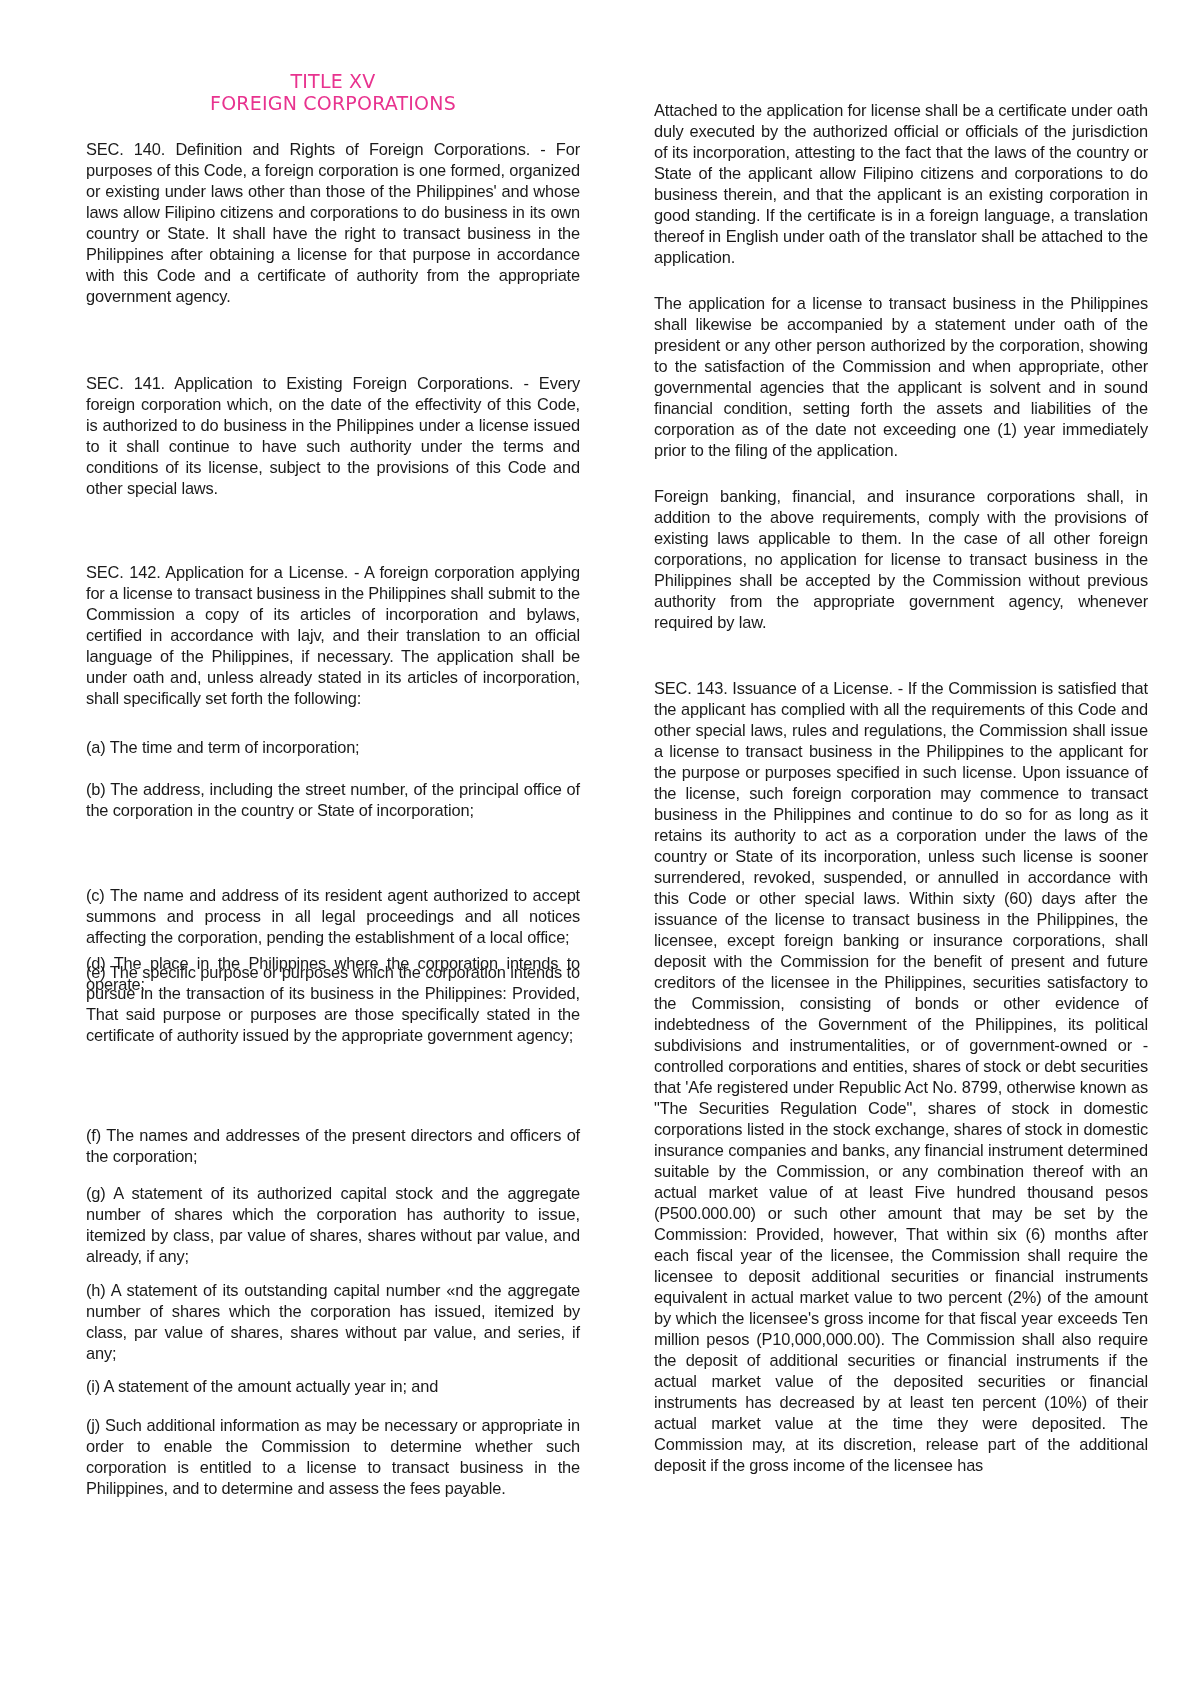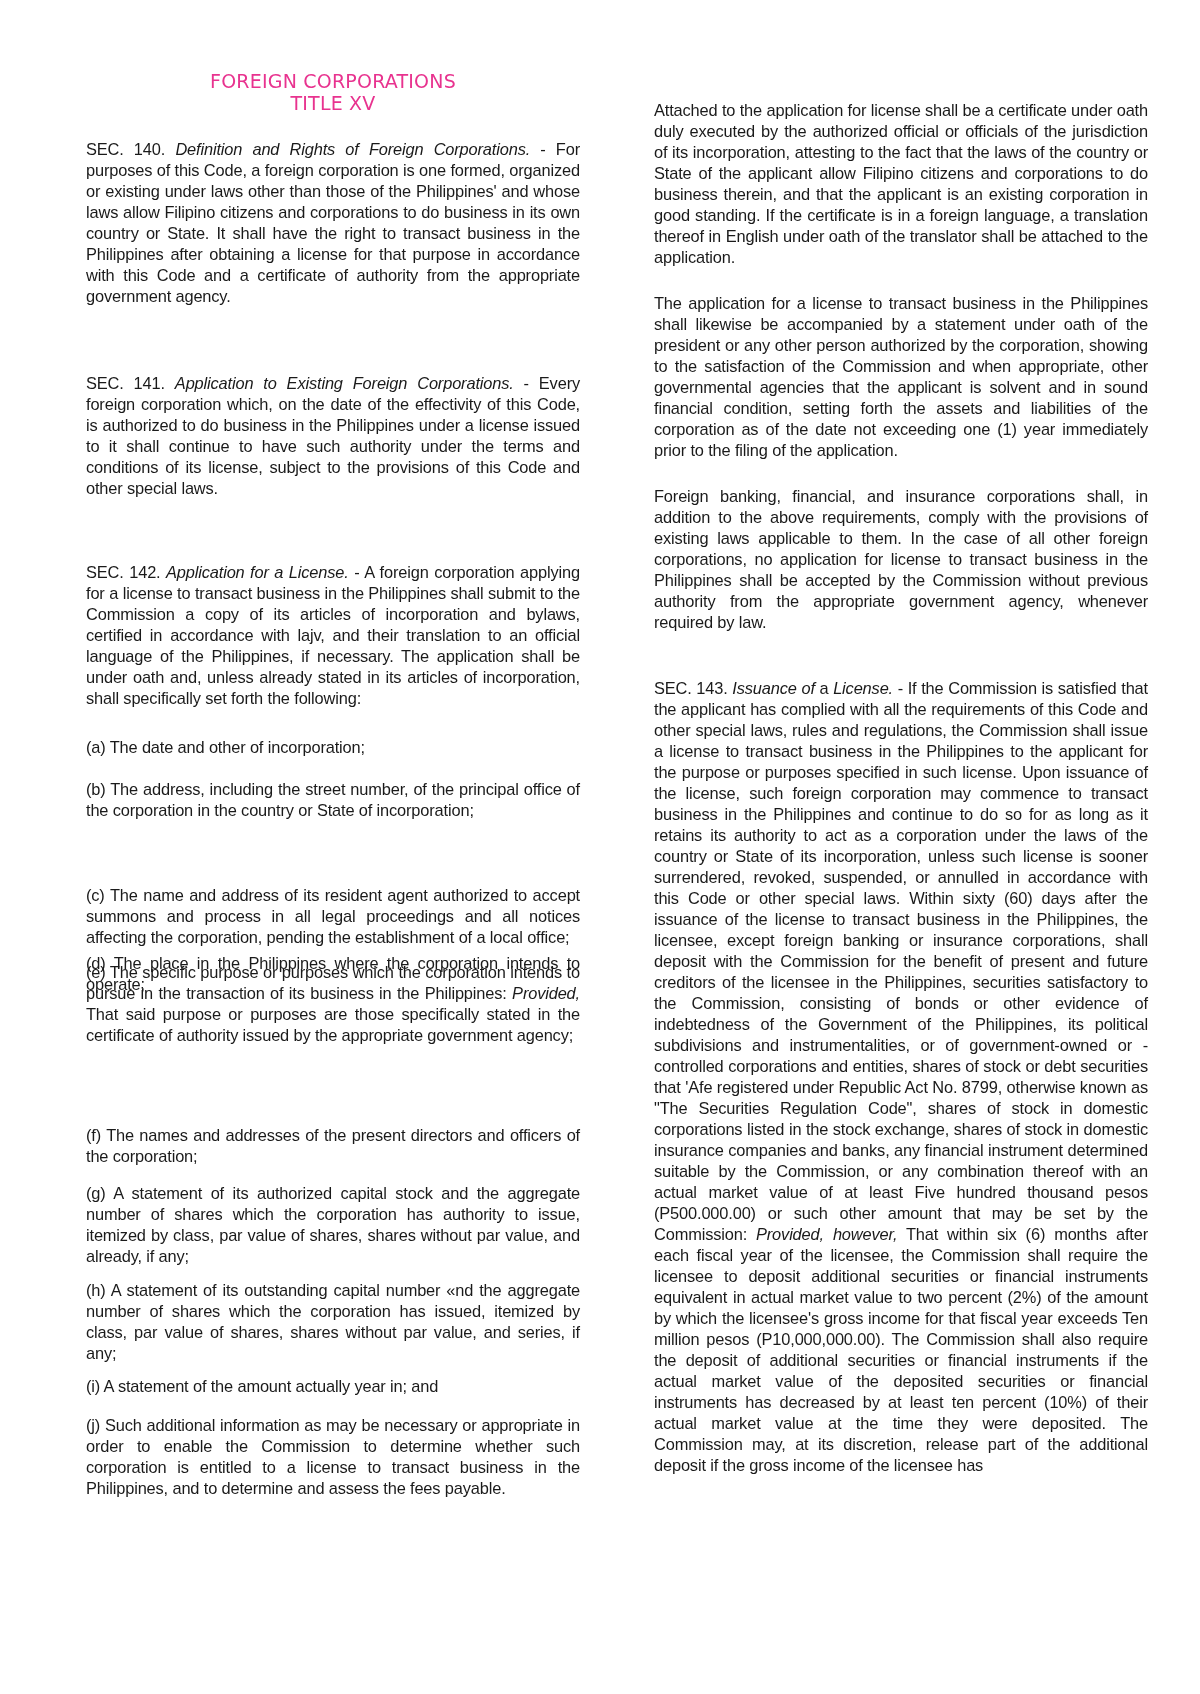--- a/index.html
+++ b/index.html
@@ -6,46 +6,46 @@
   body { width: 1200px; height: 1694px; position: relative; overflow: hidden;
          font-family: "Liberation Sans", sans-serif; color: #1a1a1a; }
   .col { position: absolute; top: 0; width: 520px; }
   .col-left { left: 73px; }
   .col-right { left: 641px; }
   .title { position: absolute; left: 73px; width: 520px; top: 70px; text-align: center;
            color: #e8338f; font-family: "DejaVu Sans", sans-serif; font-size: 19px;
            line-height: 22px; letter-spacing: 0.2px; }
   p { margin: 13px; font-size: 16.4px; line-height: 21px; text-align: justify;
       text-align-last: left; letter-spacing: -0.15px; }
-  .it { font-style: italic; }
+  .it { }
   .blk { position: absolute; left: 0; width: 520px; }
 </style>
 </head>
 <body>
 
 <div class="title">
+  <div>TITLE XV</div>
   <div>FOREIGN CORPORATIONS</div>
-  <div>TITLE XV</div>
 </div>
 
 <div class="col col-left">
   <div class="blk" style="top:126px">
     <p><span>SEC. 140.</span> <span class="it">Definition and Rights of Foreign Corporations.</span><span> - For purposes of this Code, a foreign corporation is one formed, organized or existing under laws other than those of the Philippines' and whose laws allow Filipino citizens and corporations to do business in its own country or State. It shall have the right to transact business in the Philippines after obtaining a license for that purpose in accordance with this Code and a certificate of authority from the appropriate government agency.</span></p>
   </div>
 
   <div class="blk" style="top:360px">
     <p><span>SEC. 141.</span> <span class="it">Application to Existing Foreign Corporations.</span><span> - Every foreign corporation which, on the date of the effectivity of this Code, is authorized to do business in the Philippines under a license issued to it shall continue to have such authority under the terms and conditions of its license, subject to the provisions of this Code and other special laws.</span></p>
   </div>
 
   <div class="blk" style="top:549px">
     <p><span>SEC. 142.</span> <span class="it">Application for a License.</span><span> - A foreign corporation applying for a license to transact business in the Philippines shall submit to the Commission a copy of its articles of incorporation and bylaws, certified in accordance with lajv, and their translation to an official language of the Philippines, if necessary. The application shall be under oath and, unless already stated in its articles of incorporation, shall specifically set forth the following:</span></p>
   </div>
 
   <div class="blk" style="top:724px">
-      <p>(a) The date and other of incorporation;</p>
+      <p>(a) The time and term of incorporation;</p>
     </div>
   <div class="blk" style="top:766px">
       <p>(b) The address, including the street number, of the principal office of the corporation in the country or State of incorporation;</p>
     </div>
   <div class="blk" style="top:872px">
       <p>(c) The name and address of its resident agent authorized to accept summons and process in all legal proceedings and all notices affecting the corporation, pending the establishment of a local office;</p>
     </div>
   <div class="blk" style="top:940px">
       <p>(d) The place in the Philippines where the corporation intends to operate;</p>
     </div>

